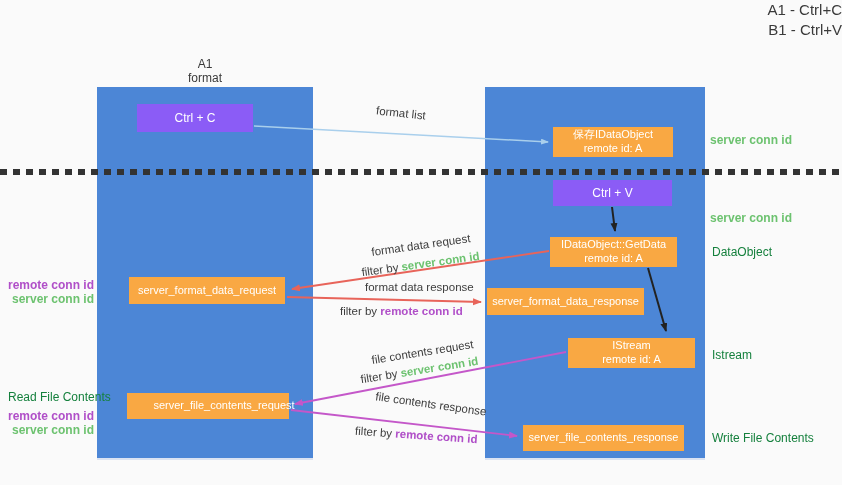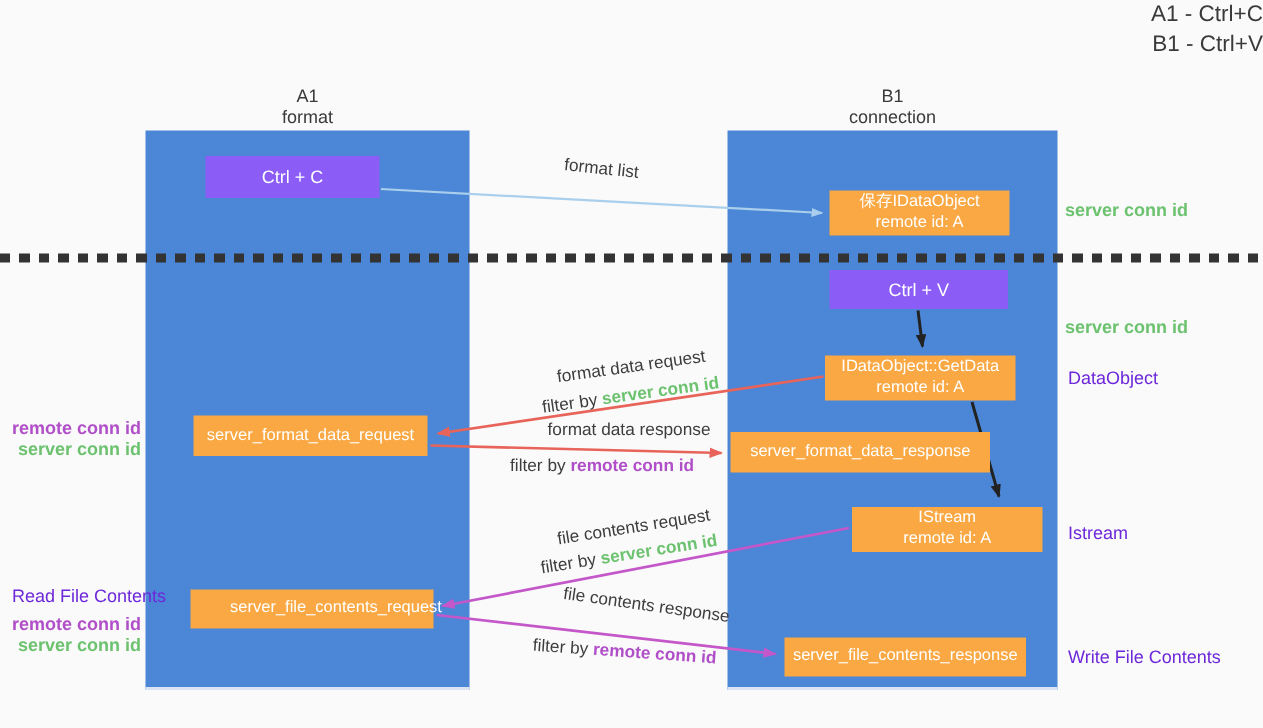--- a/index.html
+++ b/index.html
@@ -46,40 +46,36 @@
   .box.green  { background:#8b5cf6; font-size:12px; }
   .box.orange { background:#f9a843; font-size:11px; }
 
   .mid-label {
     position:absolute; z-index:6; font-size:11.5px; color:#3d3d3d; white-space:nowrap;
   }
   .green-txt  { color:#6cc26f; font-weight:bold; }
   .purple-txt { color:#b04fc8; font-weight:bold; }
 
   .side-label { position:absolute; z-index:6; font-size:12px; white-space:nowrap; }
-  .side-label.dark { color:#6d28d9; }
+  .side-label.dark { color:#15803d; }
   .side-label.right-align { left:0; width:94px; text-align:right; }
 </style>
 </head>
 <body>
 
 <div id="canvas">
 
   <div class="title">
     <div>A1 - Ctrl+C</div>
     <div>B1 - Ctrl+V</div>
   </div>
 
   <div class="col-header left">
     <div>A1</div>
     <div>format</div>
-  </div>
-  <div class="col-header right">
-    <div>B1</div>
-    <div>connection</div>
   </div>
 
   <div class="lane left"></div>
   <div class="lane right"></div>
 
   <div class="divider"></div>
 
   <svg class="arrows" viewBox="0 0 842 485">
     <defs>
       <marker id="m-blue" markerWidth="9" markerHeight="7" refX="7" refY="3" orient="auto" markerUnits="userSpaceOnUse">
@@ -119,21 +115,21 @@
 
   <div class="box orange" style="left:550px; top:237px; width:127px; height:30px;">
     <div>IDataObject::GetData</div>
     <div>remote id: A</div>
   </div>
 
   <div class="box orange" style="left:129px; top:277px; width:156px; height:27px;">
     <div>server_format_data_request</div>
   </div>
 
-  <div class="box orange" style="left:487px; top:288px; width:173px; height:27px;">
+  <div class="box orange" style="left:487px; top:288px; width:157px; height:27px;">
     <div>server_format_data_response</div>
   </div>
 
   <div class="box orange" style="left:568px; top:338px; width:127px; height:30px;">
     <div>IStream</div>
     <div>remote id: A</div>
   </div>
 
   <div class="box orange" style="left:127px; top:393px; width:162px; height:26px;padding-left:32px;">
     <div>server_file_contents_request</div>

